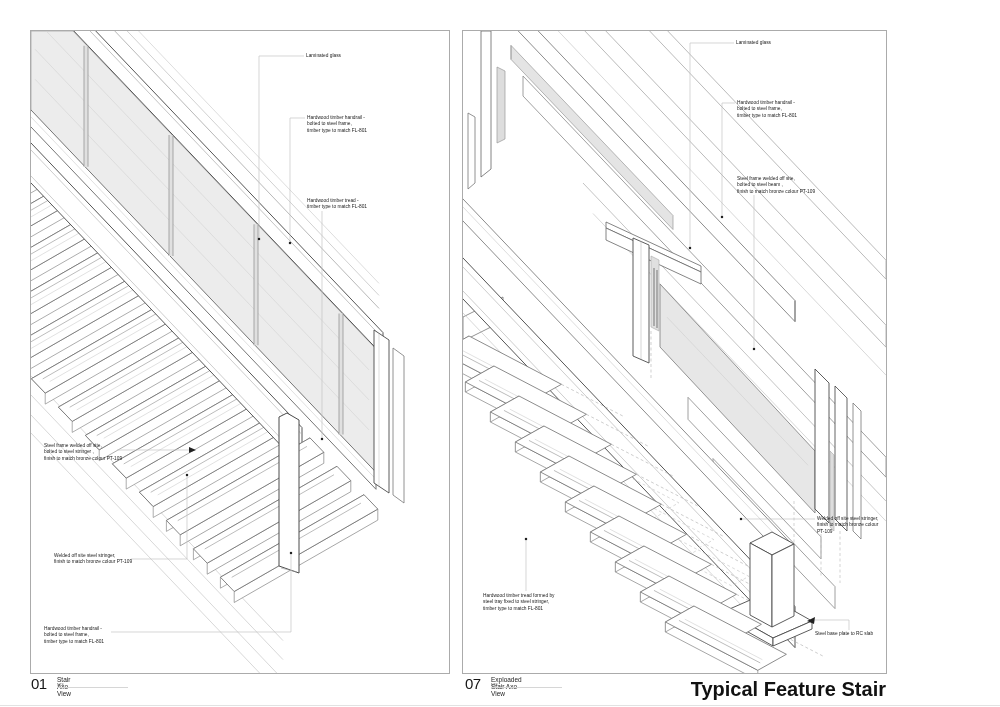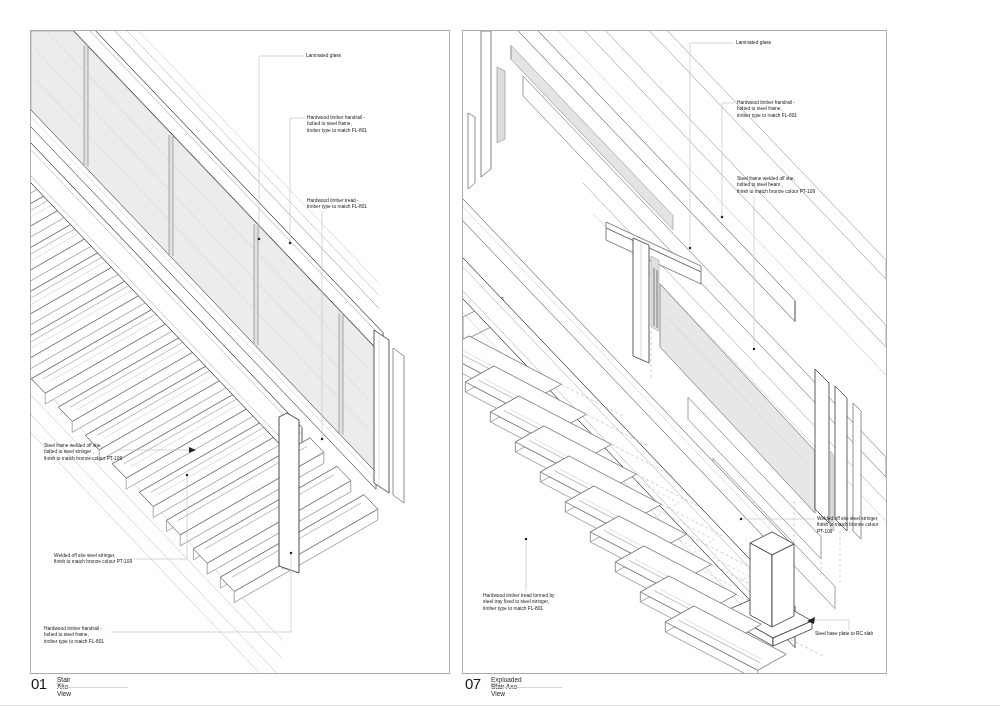--- a/index.html
+++ b/index.html
@@ -366,14 +366,15 @@
     <span class="nts">NTS</span>
     <span class="rule"></span>
   </div>
   <div class="tb" style="left:465px">
     <span class="num">07</span>
     <span class="lab">Exploaded Stair Axo View</span>
     <span class="nts">NTS</span>
     <span class="rule"></span>
   </div>
 
+  <div id="sheetTitle">Typical Feature Stair</div>
   <div id="pageRule"></div>
 </div>
 
 </body></html>

